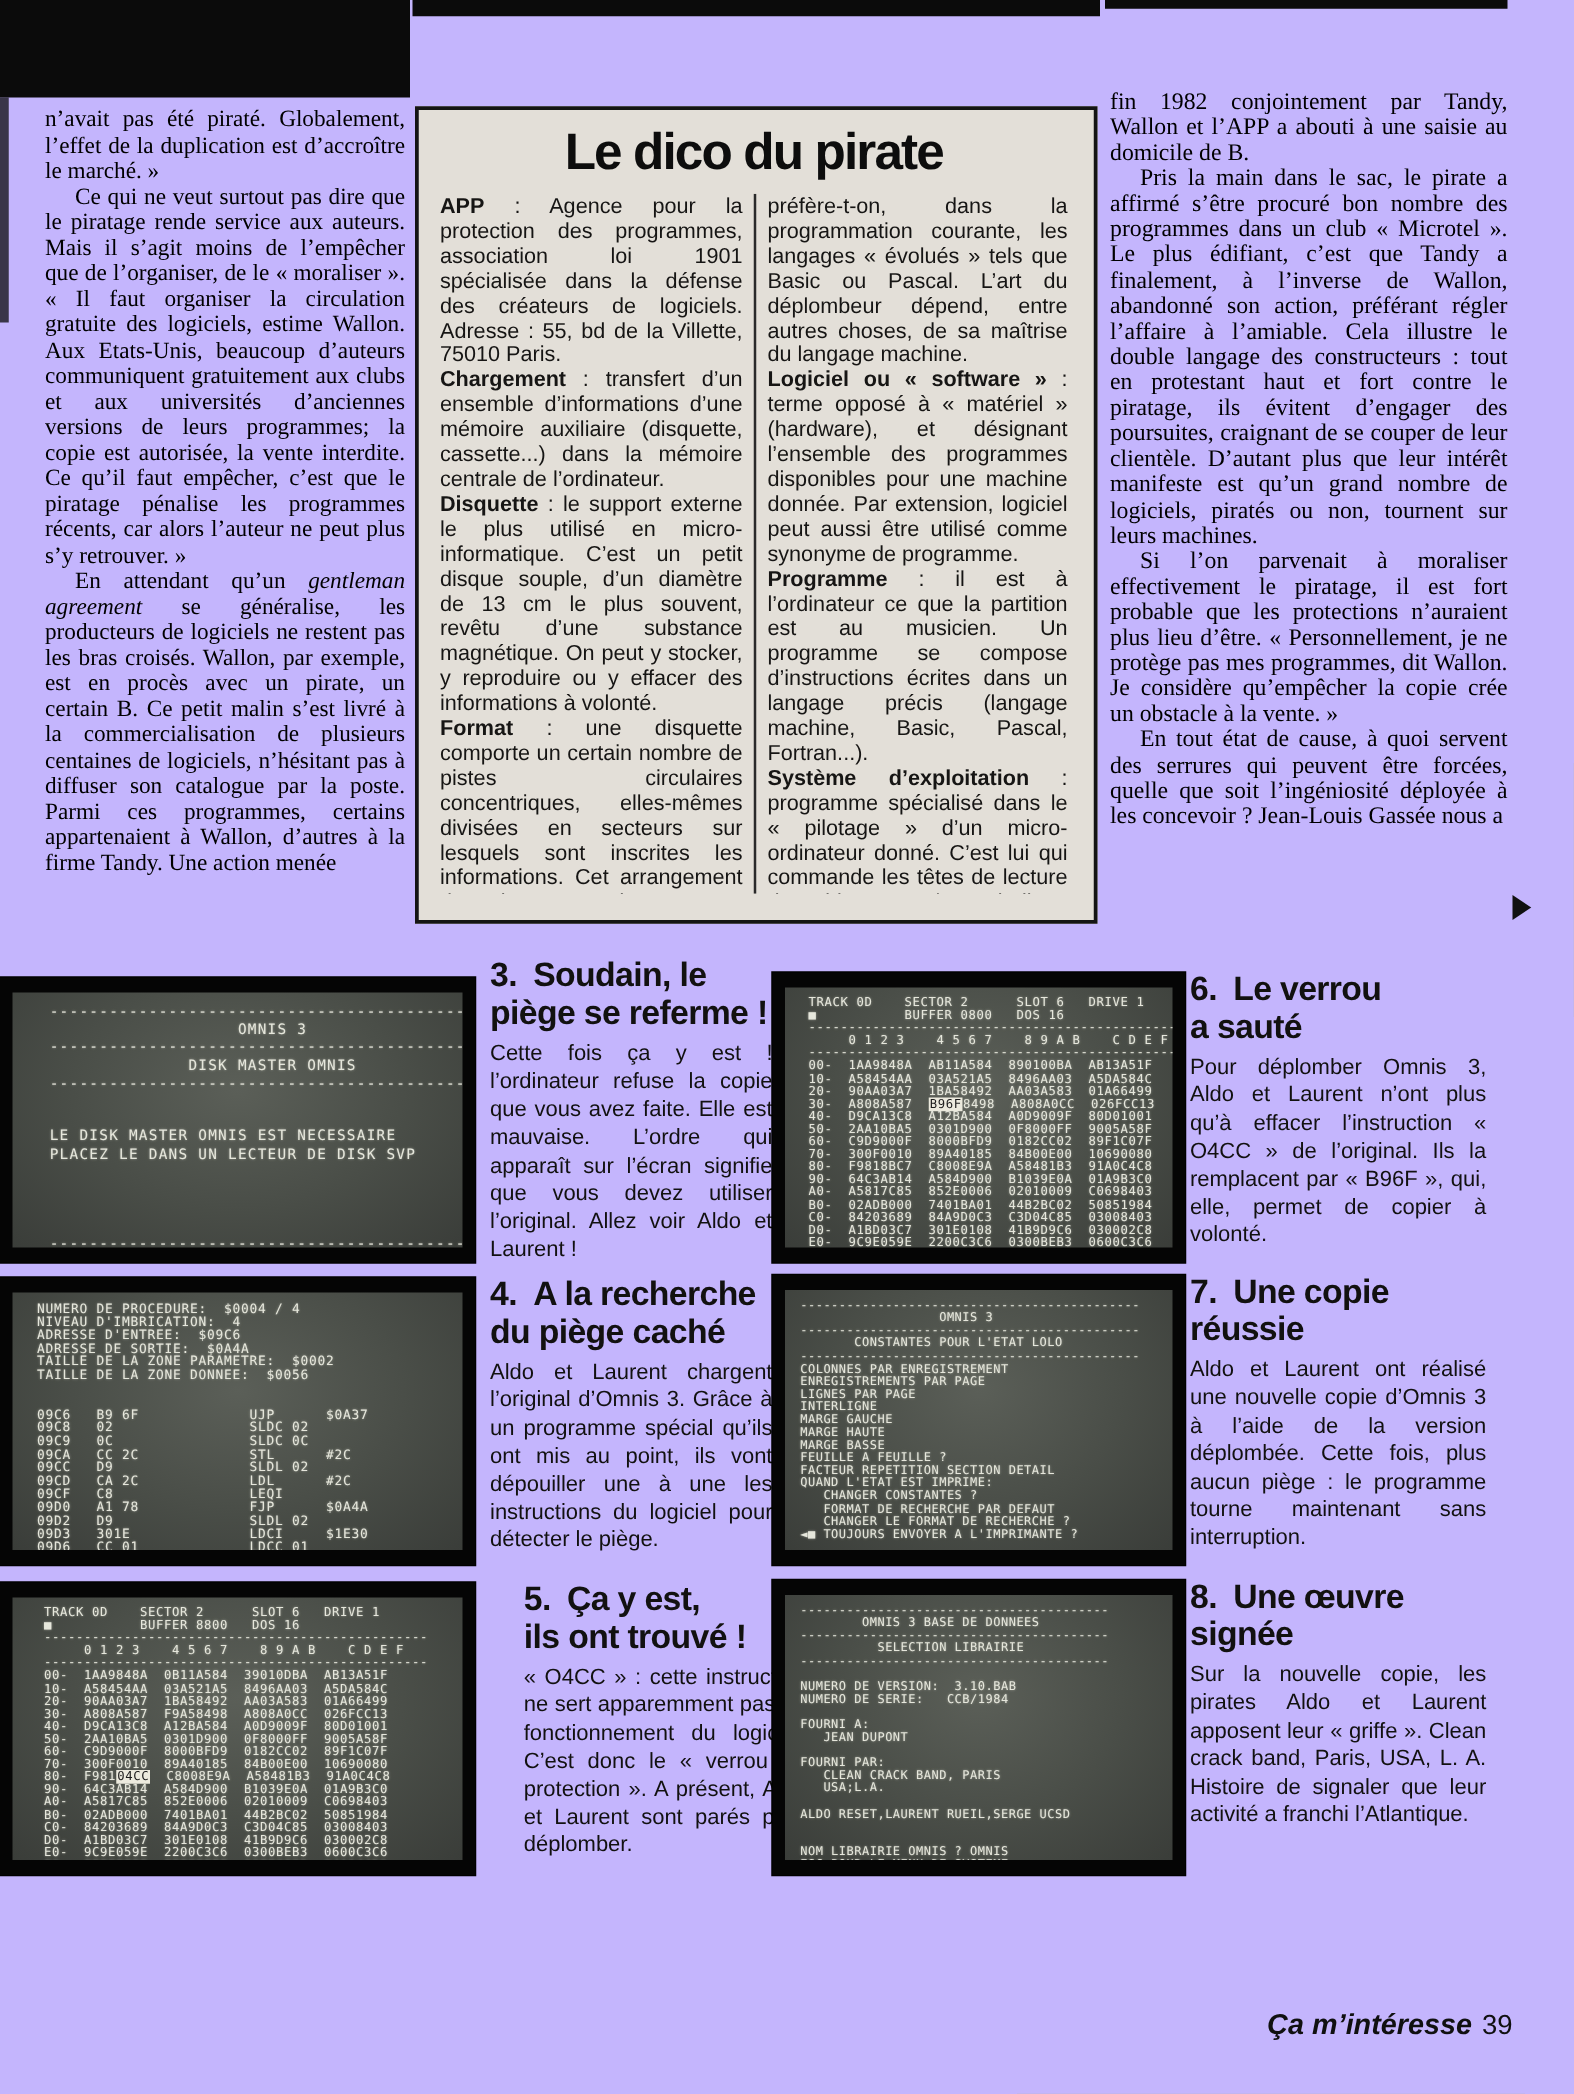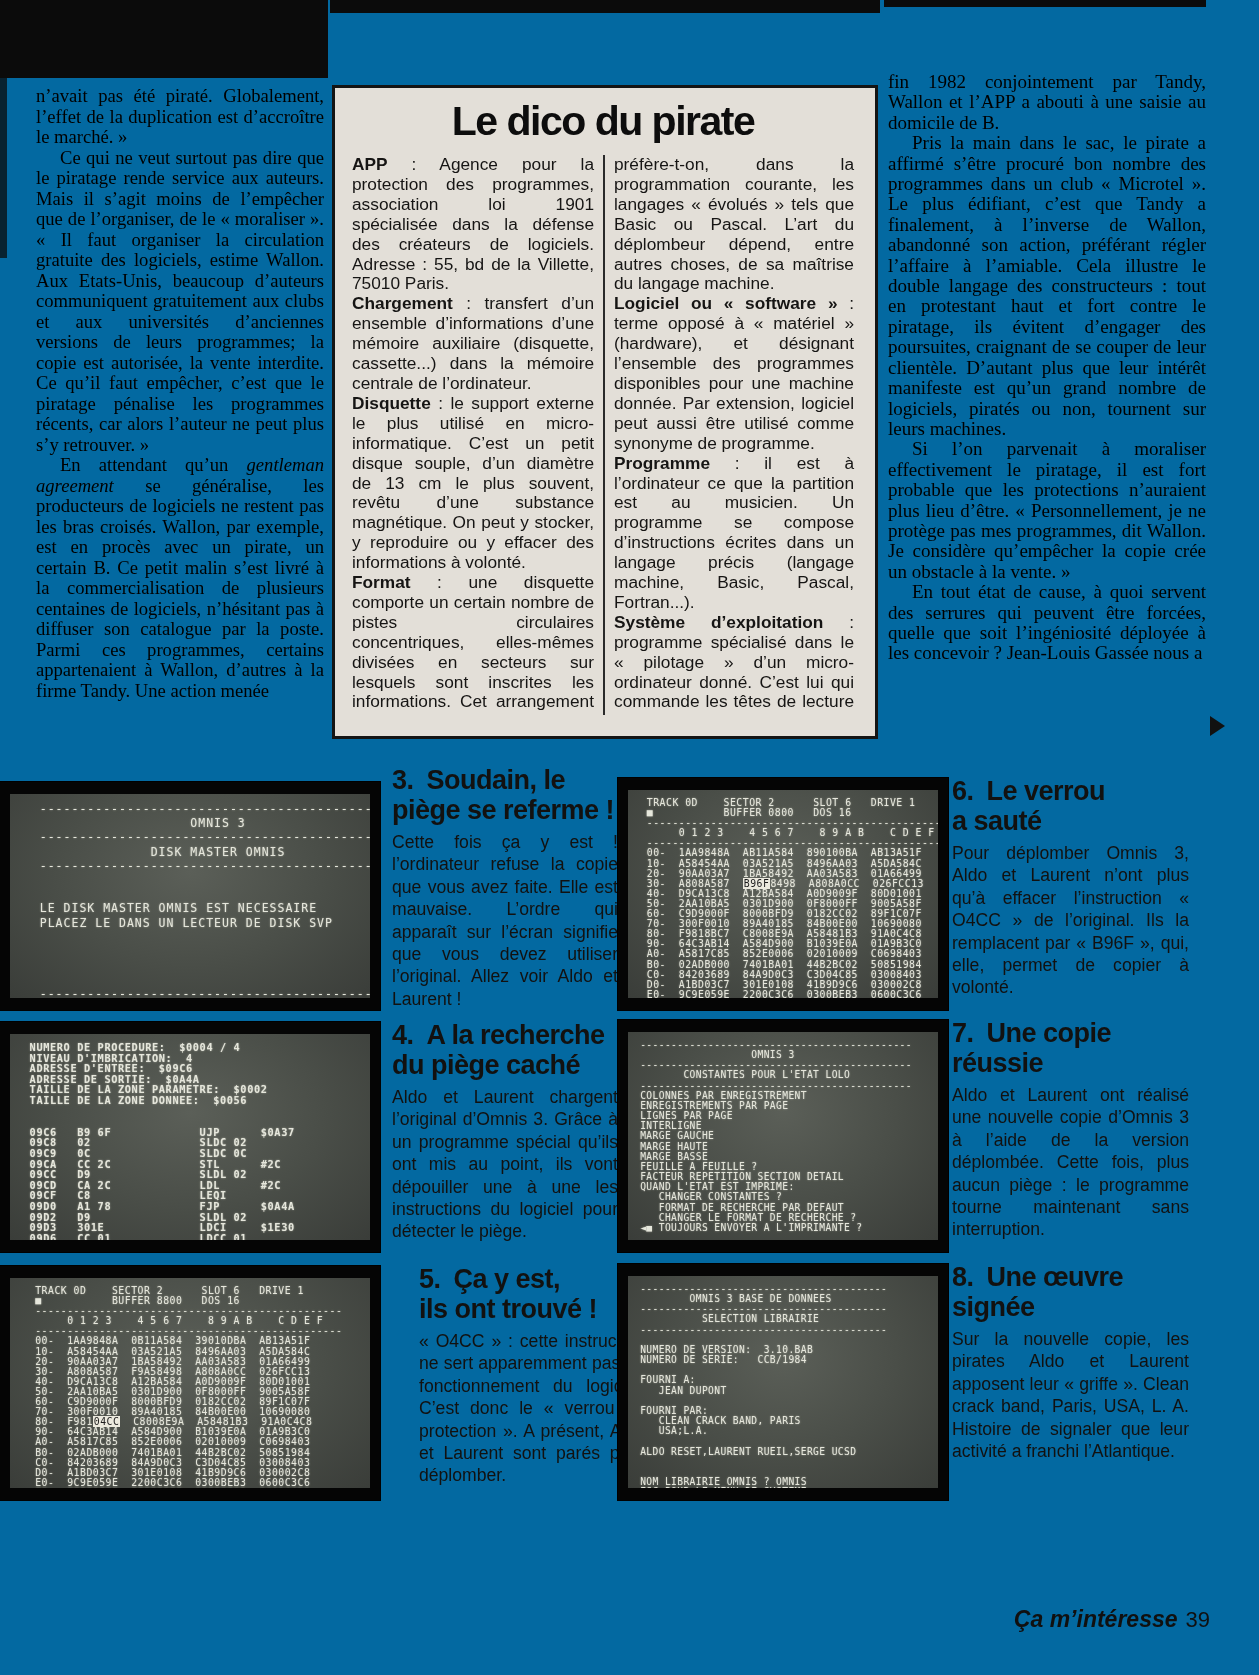--- a/index.html
+++ b/index.html
@@ -1,17 +1,17 @@
 <!DOCTYPE html>
 <html><head>
 <meta charset="utf-8">
 <style>
   html,body{margin:0;padding:0;}
   body{width:1259px;height:1675px;background:#b9b6b0;font-family:"Liberation Serif",serif;}
-  .page{position:relative;width:1259px;height:1675px;background:#0369a1;overflow:hidden;}
+  .page{position:relative;width:1259px;height:1675px;background:#c4b5fd;overflow:hidden;}
 
   
   .bleed{position:absolute;background:#0b0b0b;}
 
   
   .col{position:absolute;color:#17161
 4;text-align:justify;}
   .col p{margin:0;}
   .col p + p{text-indent:24px;}
   #left-col{left:36px;top:86px;width:288px;font-size:18.6px;line-height:20.5px;}
@@ -38,21 +38,21 @@
   .step-body{margin:0;font-size:17.6px;line-height:22.4px;font-weight:400;text-align:justify;}
 
   
   .crt{position:absolute;background:#050505;box-sizing:border-box;padding:12px 10px;box-shadow:0 0 0 1px #000;}
   .crt-screen{width:100%;height:100%;box-sizing:border-box;padding:8px 6px;overflow:hidden;
     background:radial-gradient(ellipse at 50% 38%, #5b5f58 0%, #4a4e48 52%, #3a3d39 100%);
     font-family:"DejaVu Sans Mono",monospace;color:#e6e7dc;
     text-shadow:0 0 2px rgba(240,240,225,0.55);}
   .crt-line{white-space:pre;}
   .crt-lg .crt-line{font-size:11.5px;line-height:14.2px;letter-spacing:1px;}
-  .crt-md .crt-line{font-size:10.3px;line-height:10.6px;letter-spacing:0.6px;font-weight:bold;}
+  .crt-md .crt-line{font-size:10.3px;line-height:10.6px;letter-spacing:0.6px;}
   .crt-hex .crt-line{font-size:9.8px;line-height:10.1px;letter-spacing:0.5px;}
   .crt-sm .crt-line{font-size:9.6px;line-height:10.15px;letter-spacing:0.4px;}
   .hl{background:#eceade;color:#1c1c1c;text-shadow:none;padding:0 1px;}
 
   
   .footer{position:absolute;left:930px;top:1606px;width:280px;text-align:right;color:#101010;}
   .footer .brand{font-family:"Liberation Sans",sans-serif;font-style:italic;font-weight:800;font-size:23px;}
   .footer .pagenum{font-family:"Liberation Sans",sans-serif;font-weight:400;font-size:22px;margin-left:8px;}
   i{font-style:italic;}
 </style>

